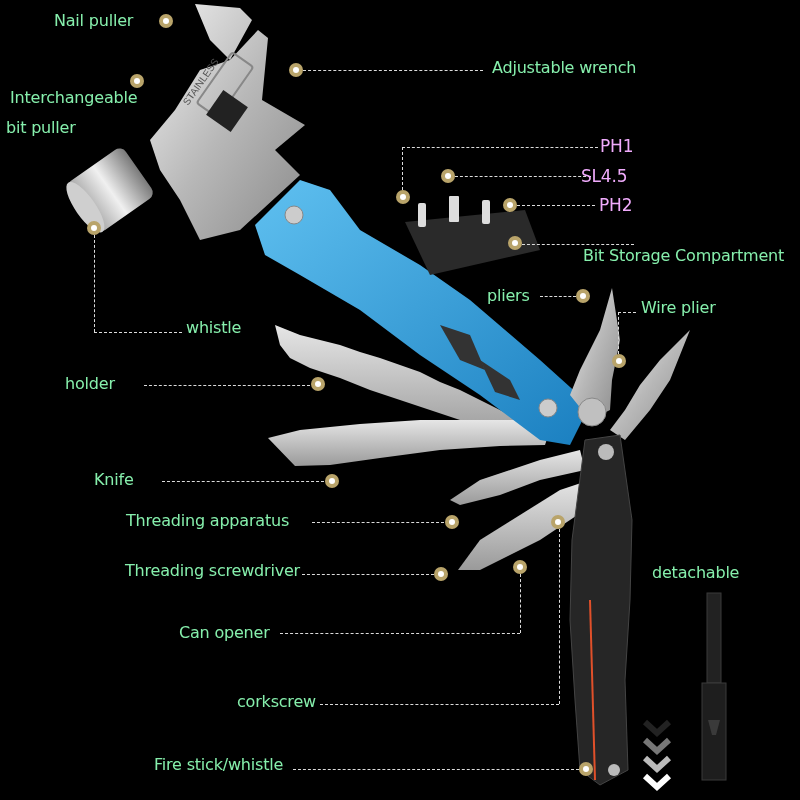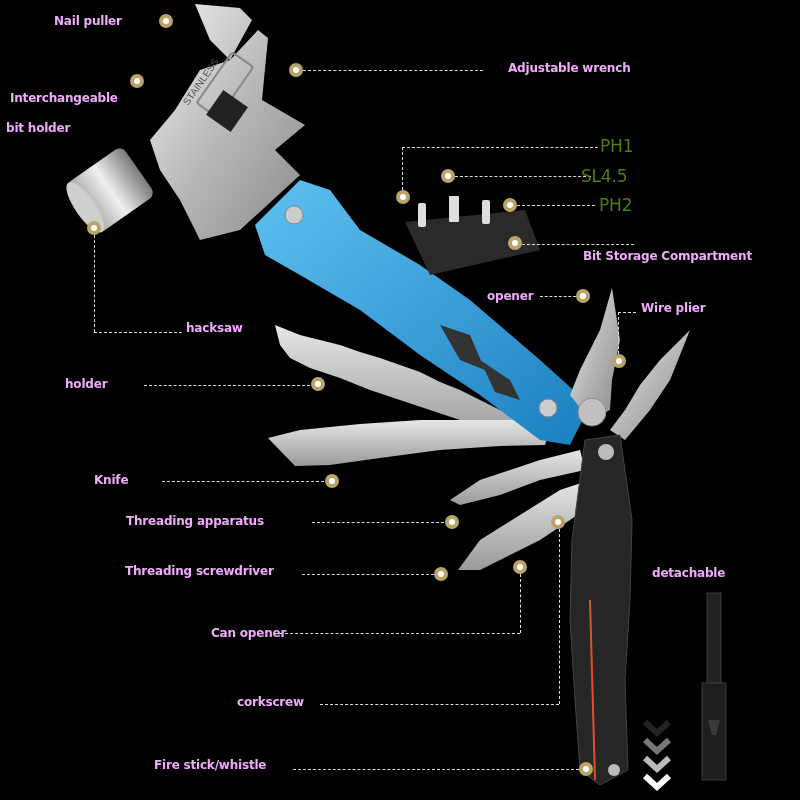--- a/index.html
+++ b/index.html
@@ -1,18 +1,18 @@
 <!DOCTYPE html>
 <html><head>
 <meta charset="utf-8">
 <style>
   html,body{margin:0;padding:0;background:#000;}
   body{width:800px;height:800px;position:relative;overflow:hidden;font-family:"DejaVu Sans","Liberation Sans",sans-serif;color:#fff;}
-  .label{position:absolute;font-size:12px;font-weight:bold;color:#f0abfc;white-space:nowrap;line-height:20px;letter-spacing:-0.2px;}
-  .label.thin{font-weight:normal;font-size:17px;color:#4d7c0f;}
+  .label{position:absolute;font-size:16px;font-weight:normal;color:#86efac;white-space:nowrap;line-height:20px;letter-spacing:-0.2px;}
+  .label.thin{font-weight:normal;font-size:17px;color:#f0abfc;}
   .dot{position:absolute;width:14px;height:14px;border-radius:50%;background:#b9a46a;box-sizing:border-box;}
   .dot::after{content:"";position:absolute;left:4px;top:4px;width:6px;height:6px;border-radius:50%;background:#fff;}
   .hline{position:absolute;height:0;border-top:1.4px dashed #dcdcdc;}
   .vline{position:absolute;width:0;border-left:1.4px dashed #dcdcdc;}
   svg.tool{position:absolute;left:0;top:0;}
 </style>
 </head>
 <body>
 
 <svg class="tool" width="800" height="800" viewBox="0 0 800 800">
@@ -94,25 +94,25 @@
     <polyline points="645,758 657,769 669,758" stroke="#bbb"></polyline>
     <polyline points="645,776 657,787 669,776" stroke="#fff"></polyline>
   </g>
 </svg>
 
 <div class="label" style="left:54px;top:11px;">Nail puller</div>
 <div class="dot" style="left:159px;top:14px;"></div>
 
 <div class="dot" style="left:130px;top:74px;"></div>
 <div class="label" style="left:10px;top:88px;">Interchangeable</div>
-<div class="label" style="left:6px;top:118px;">bit holder</div>
+<div class="label" style="left:6px;top:118px;">bit puller</div>
 
 <div class="dot" style="left:289px;top:63px;"></div>
 <div class="hline" style="left:303px;top:70px;width:180px;"></div>
-<div class="label" style="left:508px;top:58px;">Adjustable wrench</div>
+<div class="label" style="left:492px;top:58px;">Adjustable wrench</div>
 
 <div class="dot" style="left:396px;top:190px;"></div>
 <div class="vline" style="left:402px;top:147px;height:43px;"></div>
 <div class="hline" style="left:402px;top:147px;width:196px;"></div>
 <div class="label thin" style="left:600px;top:136px;">PH1</div>
 
 <div class="dot" style="left:441px;top:169px;"></div>
 <div class="hline" style="left:455px;top:176px;width:136px;"></div>
 <div class="label thin" style="left:581px;top:166px;">SL4.5</div>
 
@@ -120,23 +120,23 @@
 <div class="hline" style="left:517px;top:205px;width:78px;"></div>
 <div class="label thin" style="left:599px;top:195px;">PH2</div>
 
 <div class="dot" style="left:508px;top:236px;"></div>
 <div class="hline" style="left:522px;top:244px;width:112px;"></div>
 <div class="label" style="left:583px;top:246px;">Bit Storage Compartment</div>
 
 <div class="dot" style="left:87px;top:221px;"></div>
 <div class="vline" style="left:94px;top:235px;height:97px;"></div>
 <div class="hline" style="left:94px;top:332px;width:88px;"></div>
-<div class="label" style="left:186px;top:318px;">hacksaw</div>
+<div class="label" style="left:186px;top:318px;">whistle</div>
 
-<div class="label" style="left:487px;top:286px;">opener</div>
+<div class="label" style="left:487px;top:286px;">pliers</div>
 <div class="hline" style="left:540px;top:296px;width:36px;"></div>
 <div class="dot" style="left:576px;top:289px;"></div>
 
 <div class="hline" style="left:618px;top:312px;width:18px;"></div>
 <div class="vline" style="left:618px;top:312px;height:42px;"></div>
 <div class="dot" style="left:612px;top:354px;"></div>
 <div class="label" style="left:641px;top:298px;text-align:right;">Wire plier</div>
 
 <div class="label" style="left:65px;top:374px;">holder</div>
 <div class="hline" style="left:144px;top:385px;width:166px;"></div>
@@ -152,21 +152,21 @@
 
 <div class="dot" style="left:551px;top:515px;"></div>
 
 <div class="label" style="left:125px;top:561px;">Threading screwdriver</div>
 <div class="hline" style="left:302px;top:574px;width:132px;"></div>
 <div class="dot" style="left:434px;top:567px;"></div>
 
 <div class="dot" style="left:513px;top:560px;"></div>
 <div class="vline" style="left:520px;top:574px;height:59px;"></div>
 <div class="hline" style="left:280px;top:633px;width:240px;"></div>
-<div class="label" style="left:179px;top:623px;margin-left:32px;">Can opener</div>
+<div class="label" style="left:179px;top:623px;">Can opener</div>
 
 <div class="vline" style="left:559px;top:529px;height:175px;"></div>
 <div class="hline" style="left:320px;top:704px;width:239px;"></div>
 <div class="label" style="left:237px;top:692px;">corkscrew</div>
 
 <div class="label" style="left:154px;top:755px;">Fire stick/whistle</div>
 <div class="hline" style="left:293px;top:769px;width:286px;"></div>
 <div class="dot" style="left:579px;top:762px;"></div>
 
 <div class="label" style="left:652px;top:563px;">detachable</div>

